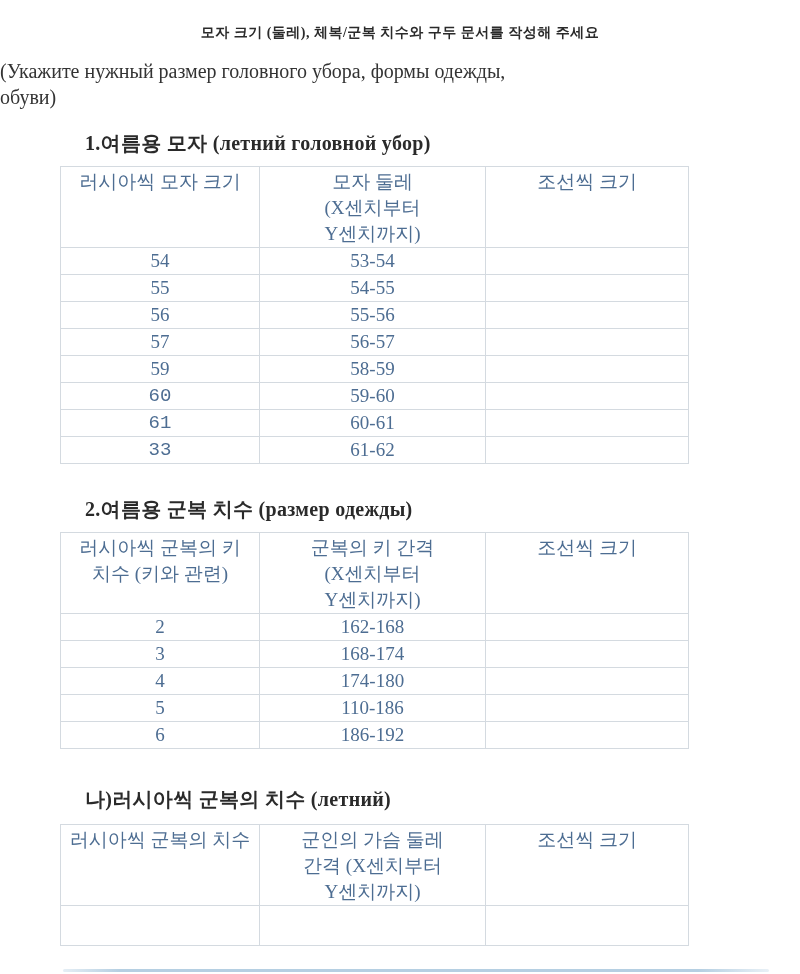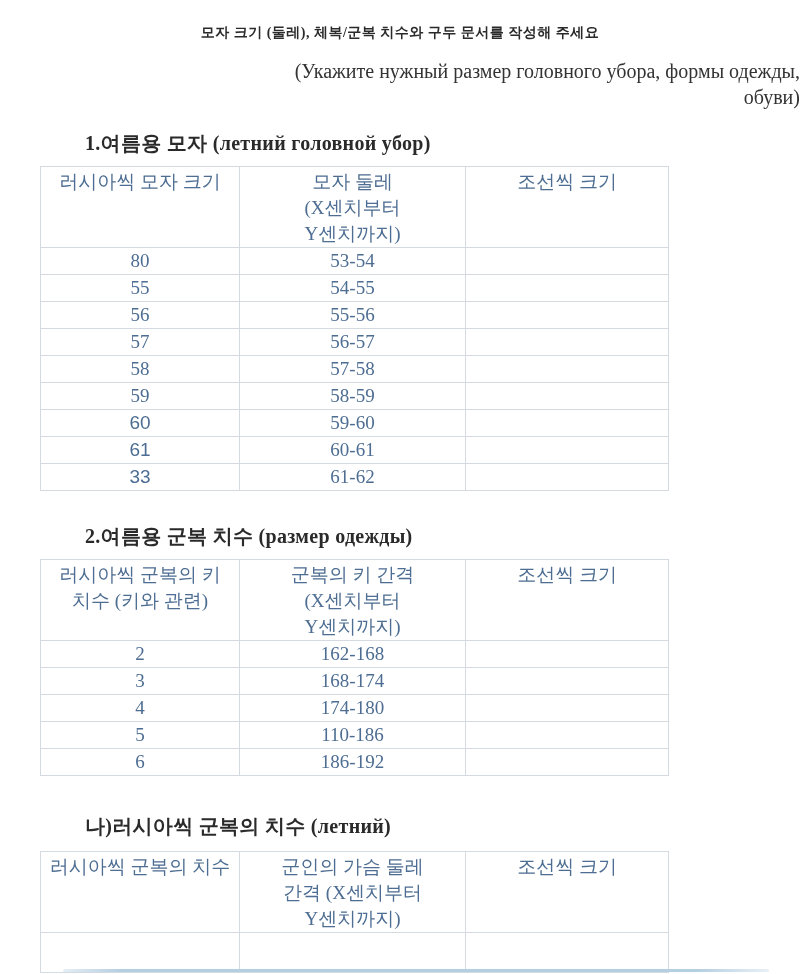--- a/index.html
+++ b/index.html
@@ -16,42 +16,42 @@
   .doc-title {
     text-align: center;
     font-size: 14px;
     font-weight: 700;
     line-height: 26px;
     color: #2a2a2a;
     letter-spacing: 0.5px;
   }
   .doc-subtitle {
     margin-top: 12px;
-    text-align: right;
+    text-align: left;
     font-size: 20px;
     line-height: 26px;
     color: #333333;
     white-space: pre-line;
   }
 
   .section-heading {
     margin: 0 12px 0 85px;
     font-size: 20px;
     font-weight: 600;
     line-height: 26px;
     color: #2a2a2a;
     letter-spacing: 0.3px;
   }
   .mt-s1 { margin-top: 20px; }
   .mt-s2 { margin-top: 32px; }
   .mt-sub { margin-top: 12px; }
   .mt-sub-b { margin-top: 37px; }
 
   table.size-table {
-    margin: 10px 0 0 40px;
+    margin: 10px 0 0 60px;
     width: 628px;
     border-collapse: collapse;
     table-layout: fixed;
   }
   table.size-table th, table.size-table td {
     border: 1px solid #d4dae0;
     text-align: center;
     font-size: 19px;
     line-height: 26px;
     color: #4d6d92;
@@ -63,21 +63,21 @@
     padding-top: 2px;
     white-space: pre-line;
   }
   table.size-table td { height: 26px; padding: 0; }
   col.c1 { width: 199px; }
   col.c2 { width: 226px; }
   col.c3 { width: 203px; }
 
   td.dark {
     color: #2e2e2e;
-    font-family: Liberation Sans, sans-serif;
+    font-family: Liberation Mono, monospace;
     font-size: 18.5px;
   }
   td.fill-cell { background: #ffffff; }
   tr.partial-row td { height: 40px; }
 
   .bottom-line {
     position: absolute;
     left: 63px; top: 969px;
     width: 706px; height: 3px;
     background: linear-gradient(90deg, rgba(181,207,226,0.35), #b5cfe2 8%, #b5cfe2 90%, rgba(181,207,226,0.3));
@@ -105,42 +105,37 @@
       <tr>
         <th>러시아씩 모자 크기</th>
         <th>모자 둘레
 (X센치부터
 Y센치까지)</th>
         <th>조선씩 크기</th>
       </tr>
     </thead>
     <tbody>
       <tr>
-        <td>80</td>
+        <td>54</td>
         <td>53-54</td>
         <td class="fill-cell"></td>
       </tr>
       <tr>
         <td>55</td>
         <td>54-55</td>
         <td class="fill-cell"></td>
       </tr>
       <tr>
         <td>56</td>
         <td>55-56</td>
         <td class="fill-cell"></td>
       </tr>
       <tr>
         <td>57</td>
         <td>56-57</td>
-        <td class="fill-cell"></td>
-      </tr>
-      <tr>
-        <td>58</td>
-        <td>57-58</td>
         <td class="fill-cell"></td>
       </tr>
       <tr>
         <td>59</td>
         <td>58-59</td>
         <td class="fill-cell"></td>
       </tr>
       <tr>
         <td class="dark">60</td>
         <td>59-60</td>

